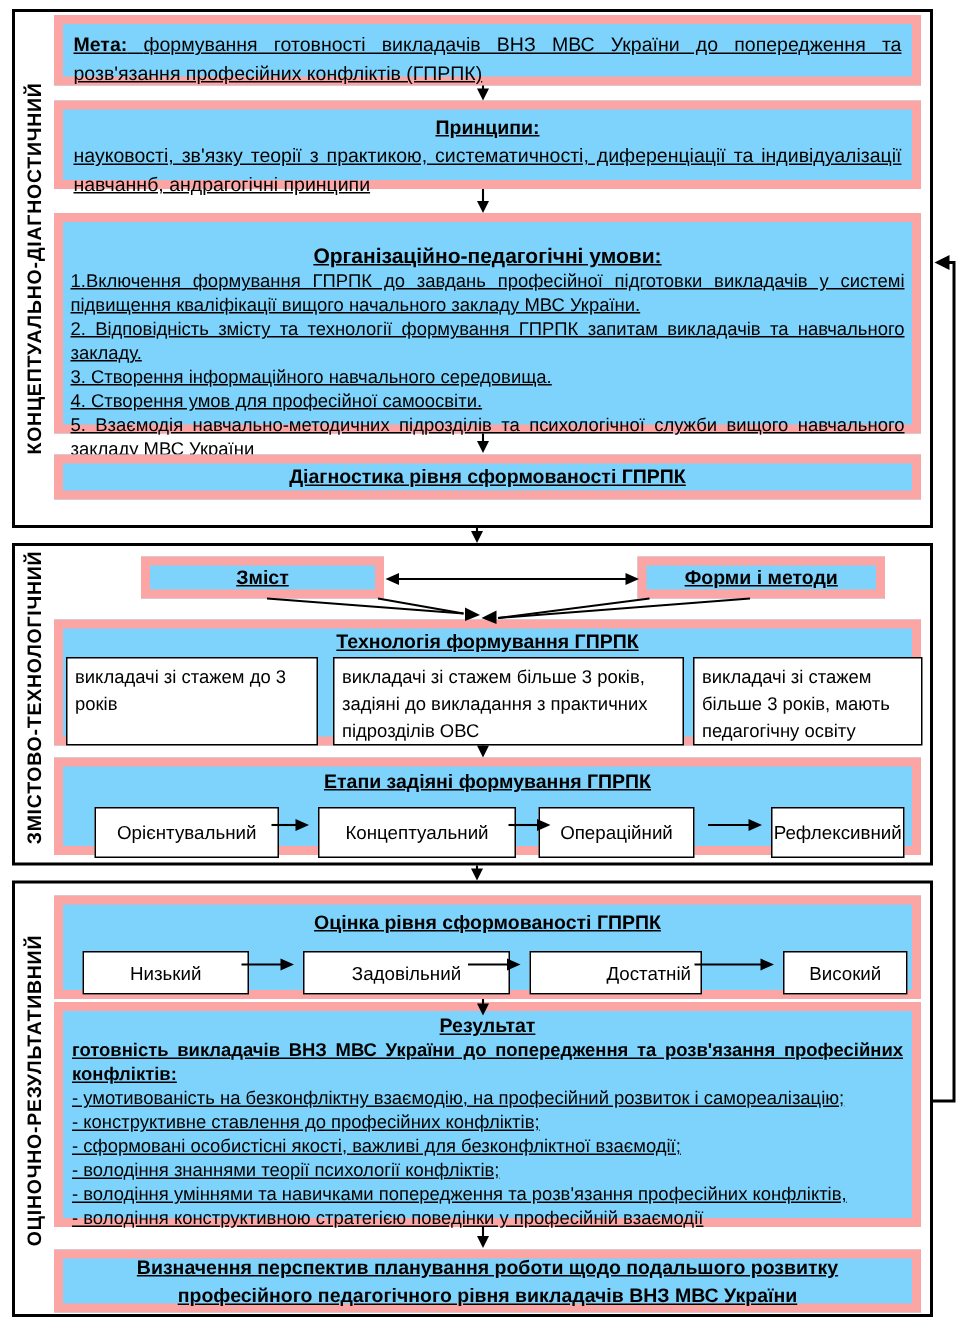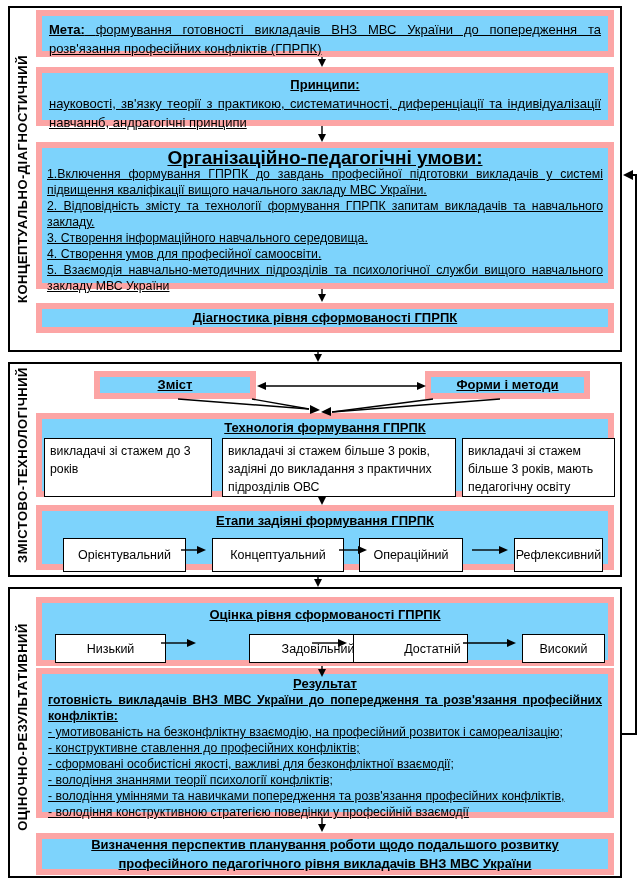--- a/index.html
+++ b/index.html
@@ -50,21 +50,21 @@
   .stage-box { position:absolute; border:1px solid #000; box-sizing:border-box; top:27px; height:34px; background:#fff; font-size:12.5px; }
   .st1 { left:21px;  width:123px; }
   .st2 { left:170px; width:132px; }
   .st3 { left:317px; width:104px; }
   .st4 { left:472px; width:89px;  }
 
   .ocinka-box { left:26px; top:8px; width:578px; height:69px; }
   .ocinka-box .hdr { height:24px; line-height:24px; font-size:13px; }
   .level-box { position:absolute; border:1px solid #000; box-sizing:border-box; top:31px; height:29px; background:#fff; font-size:12.5px; }
   .lv1 { left:13px;  width:111px; }
-  .lv2 { left:160px; width:138px;margin-left:47px; }
+  .lv2 { left:160px; width:138px; }
   .lv3 { left:311px; width:115px;padding-left:44px; }
   .lv4 { left:480px; width:83px;  }
 
   .result-box { left:26px; top:79px; width:578px; height:150px; padding:1px 6px; }
   .result-box .hdr { height:17px; line-height:17px; font-size:13px; }
   .result-box .sub { font-weight:bold; text-align:justify; }
   .perspective-box { left:26px; top:244px; width:578px; height:42px; font-weight:bold; font-size:13px; line-height:19px; padding:14px 14px; }
 
   .arrows { position:absolute; left:0; top:0; z-index:5; pointer-events:none; }
 </style>
@@ -80,21 +80,21 @@
   <section class="frame s1">
     <div class="box meta-box just">
       <span class="b">Мета:</span>
       <span>формування готовності викладачів ВНЗ МВС України до попередження та розв'язання професійних конфліктів (ГПРПК)</span>
     </div>
     <div class="box principles-box">
       <div class="tc">Принципи:</div>
       <div class="just">науковості, зв'язку теорії з практикою, систематичності, диференціації та індивідуалізації навчаннб, андрагогічні принципи</div>
     </div>
     <div class="box conditions-box">
-      <div class="tc" style="height:17px;line-height:17px;font-size:19px;">Організаційно-педагогічні умови:</div>
+      <div class="tc" style="height:17px;line-height:17px;font-size:14px;margin-top:13px;">Організаційно-педагогічні умови:</div>
       <div class="just">1.Включення формування ГПРПК до завдань професійної підготовки викладачів у системі підвищення кваліфікації вищого начального закладу МВС України.</div>
       <div class="just">2. Відповідність змісту та технології формування ГПРПК запитам викладачів та навчального закладу.</div>
       <div class="just">3. Створення інформаційного навчального середовища.</div>
       <div class="just">4. Створення умов для професійної самоосвіти.</div>
       <div class="just">5. Взаємодія навчально-методичних підрозділів та психологічної служби вищого навчального закладу МВС України</div>
     </div>
     <div class="box diagnostics-box cent b">Діагностика рівня сформованості ГПРПК</div>
   </section>
 
   <section class="frame s2">

